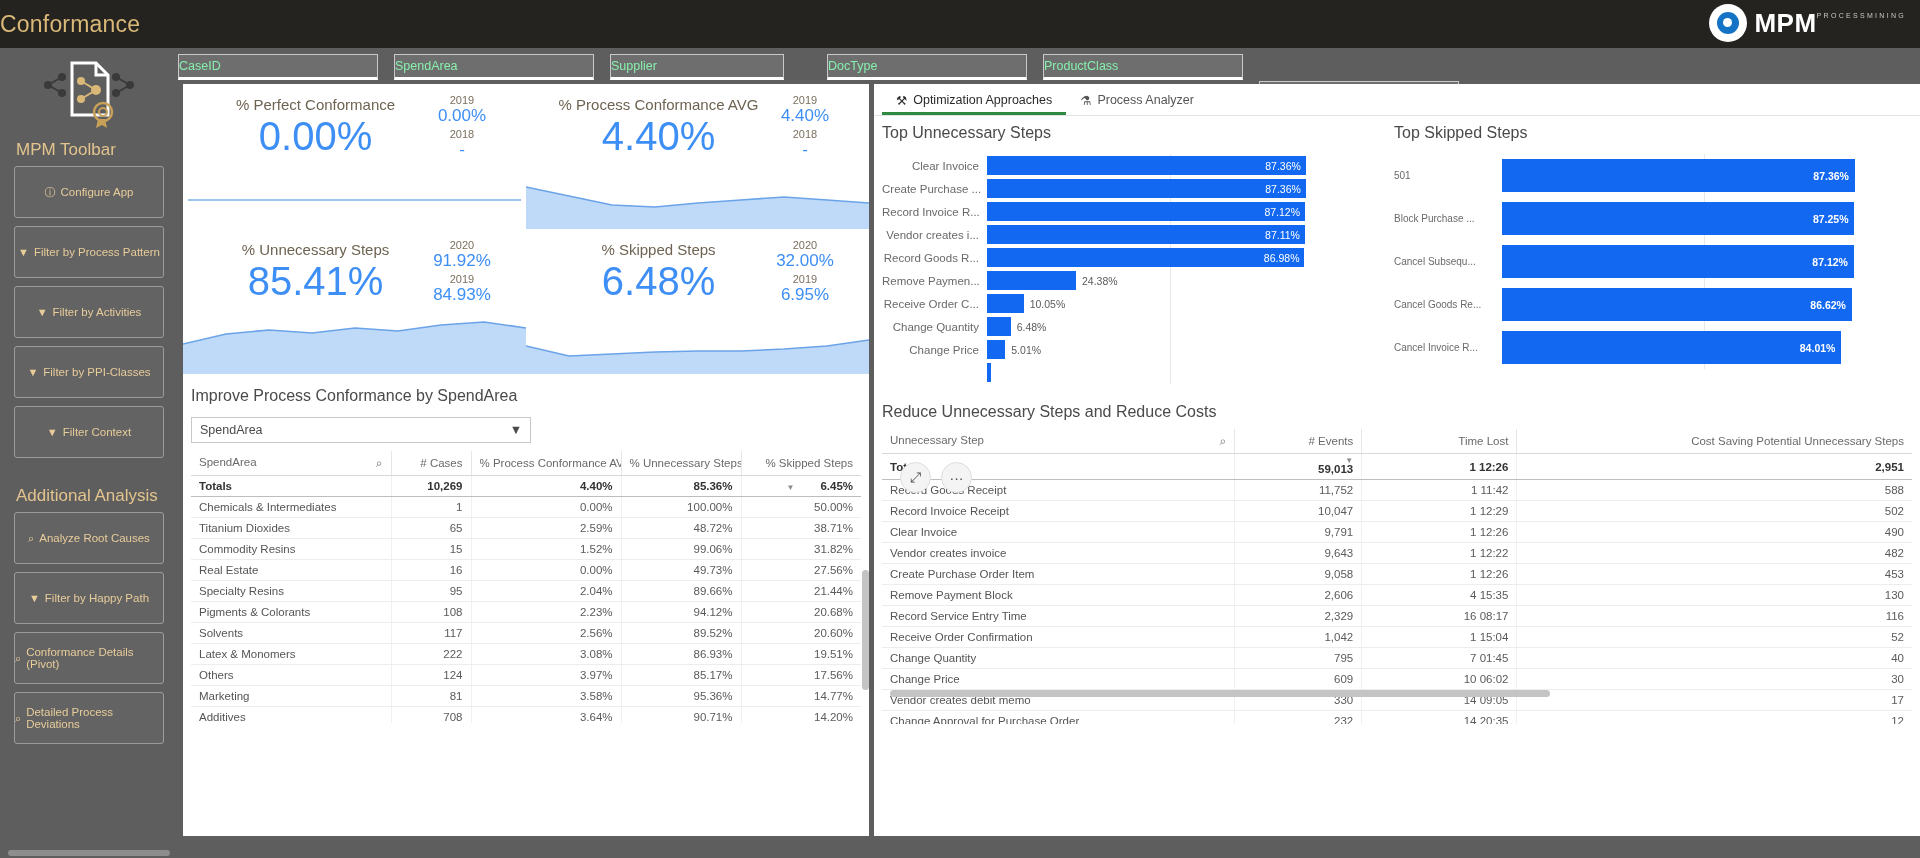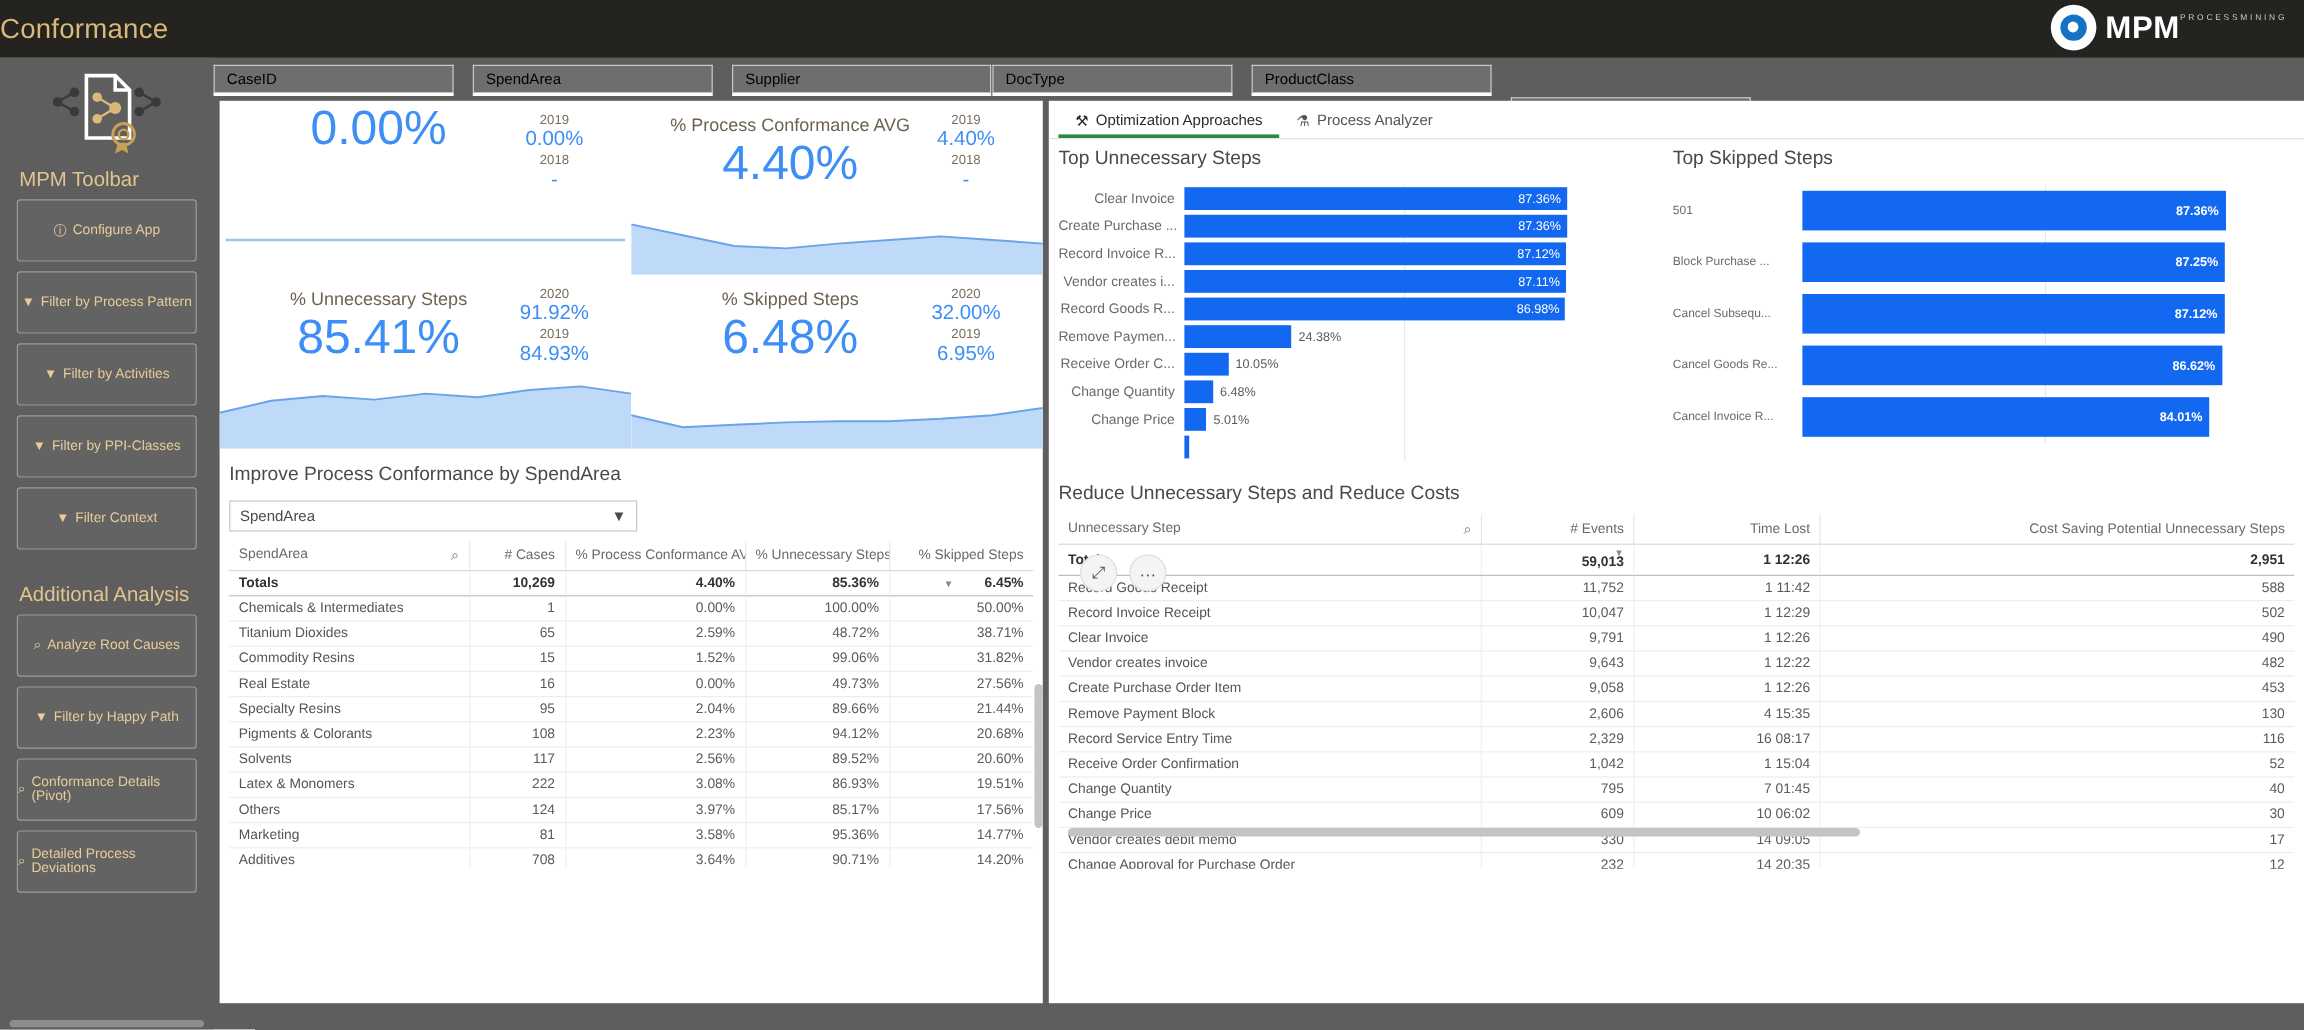--- a/index.html
+++ b/index.html
@@ -49,22 +49,22 @@
   .sb-scroll {
     position: absolute; left: 8px; bottom: 2px; width: 162px; height: 6px;
     background: #8d8d8d; border-radius: 3px;
   }
 
   
   .filterbar { position: absolute; left: 178px; top: 48px; width: 1742px; height: 36px; }
   .filt {
     position: absolute; top: 6px; height: 26px; background: #6e6e6e;
     border: 1px solid #c9c9c9; border-bottom: 3px solid #ffffff;
-    color: #000000; font-size: 12.5px; display: flex; align-items: center;
-    padding-left: 10px; cursor: pointer;
+    color: #86efac; font-size: 12.5px; display: flex; align-items: center;
+    padding-left: 0; cursor: pointer;
   }
 
   
   .panelL {
     position: absolute; left: 183px; top: 84px; width: 686px; height: 752px;
     background: #ffffff;
   }
   .kpi-row { position: relative; height: 145px; }
   .kpi { position: absolute; top: 0; width: 343px; height: 145px; }
   .kpi .ttl { text-align: center; color: #6e6352; font-size: 15px; padding-top: 12px; }
@@ -221,39 +221,40 @@
     <div class="sb-scroll"></div>
   </div>
 
   <div class="filterbar">
     <div class="filt" style="left:0px;width:200px;">
         <span>CaseID</span>
       </div>
     <div class="filt" style="left:216px;width:200px;">
         <span>SpendArea</span>
       </div>
-    <div class="filt" style="left:432px;width:216px;align-items:center;">
+    <div class="filt" style="left:432px;width:174px;align-items:center;">
         <span>Supplier</span>
       </div>
     <div class="filt" style="left:649px;width:200px;">
         <span>DocType</span>
       </div>
     <div class="filt" style="left:865px;width:200px;">
         <span>ProductClass</span>
       </div>
     <div class="filt" style="left:1081px;width:200px;margin-top:27px;">
         <span>InvoiceProcessType</span>
       </div>
   </div>
 
   <div class="panelL">
 
     <div class="kpi-row">
 
       <div class="kpi leftcol" style="left:0;">
+        <div class="ttl">% Perfect Conformance</div>
         <div class="big">0.00%</div>
         <div class="side">
           <div class="yr">2019</div>
           <div class="vl">0.00%</div>
           <div class="yr">2018</div>
           <div class="vl">-</div>
         </div>
         <svg class="spark" viewBox="0 0 343 58" preserveAspectRatio="none">
           <path d="M5 29 L338 29" stroke="#9cc4f0" stroke-width="2" fill="none"></path>
         </svg>

